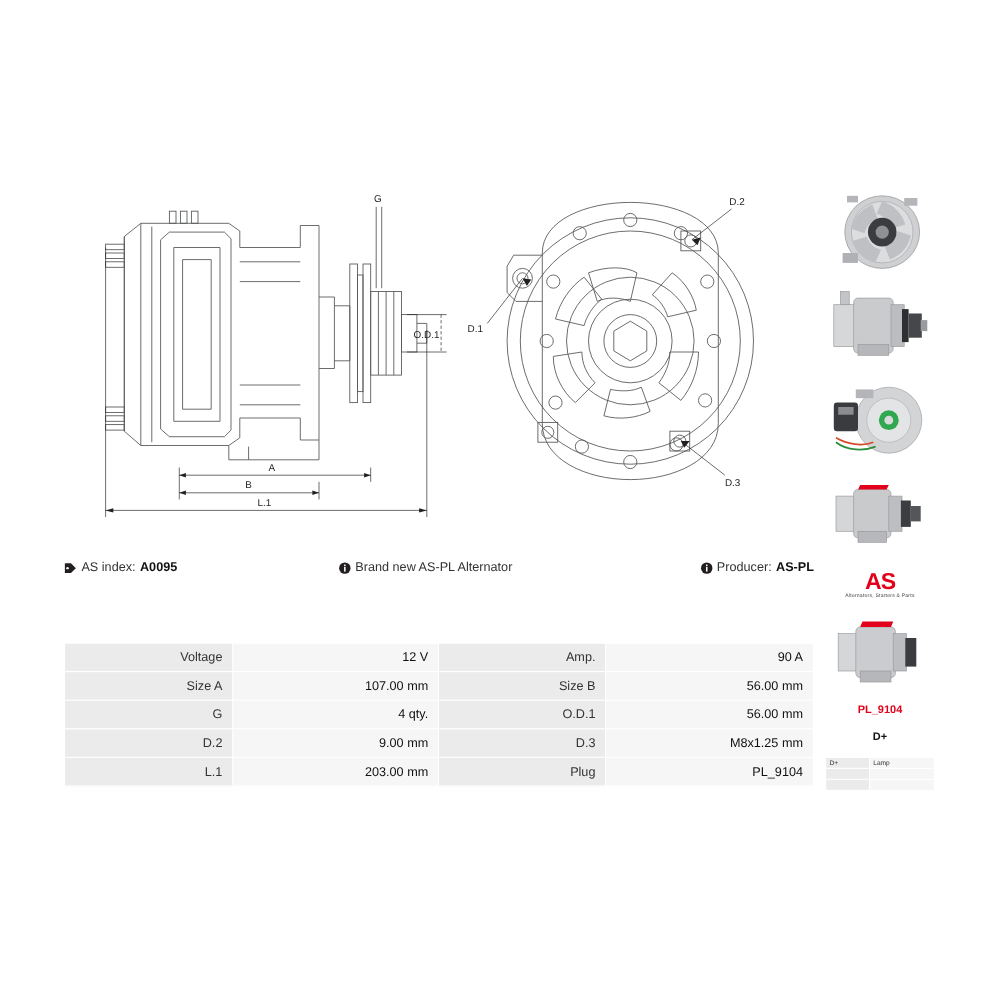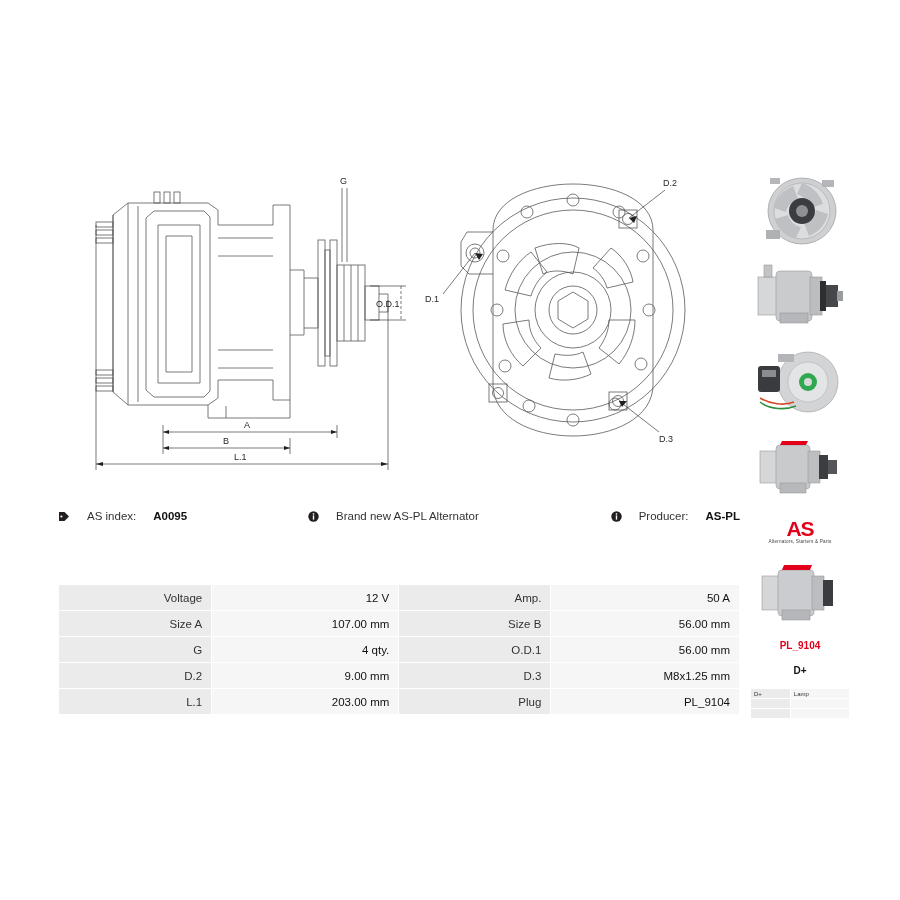--- a/index.html
+++ b/index.html
@@ -45,21 +45,21 @@
     font-size: 11.5px;
   }
   .info-row {
     display: flex;
     align-items: center;
     height: 22px;
   }
   .info-cell {
     display: flex;
     align-items: center;
-    gap: 17px;
+    gap: 4px;
     white-space: nowrap;
   }
   .c1 { width: 250px; }
   .c2 { width: 300px; align-items: flex-end; }
   .c3 { flex: 1; display: flex; justify-content: flex-end; }
   .lbl { color: #333; }
   .val { font-weight: bold; color: #111; }
   .std-line {
     color: #e2001a;
     font-weight: bold;
@@ -354,21 +354,21 @@
     </div>
 
   </div>
 
   <table class="spec">
     <tbody>
       <tr>
         <td class="k">Voltage</td>
         <td class="v">12 V</td>
         <td class="k">Amp.</td>
-        <td class="v">50 A</td>
+        <td class="v">90 A</td>
       </tr>
       <tr>
         <td class="k">Size A</td>
         <td class="v">107.00 mm</td>
         <td class="k">Size B</td>
         <td class="v">56.00 mm</td>
       </tr>
       <tr>
         <td class="k">G</td>
         <td class="v">4 qty.</td>

